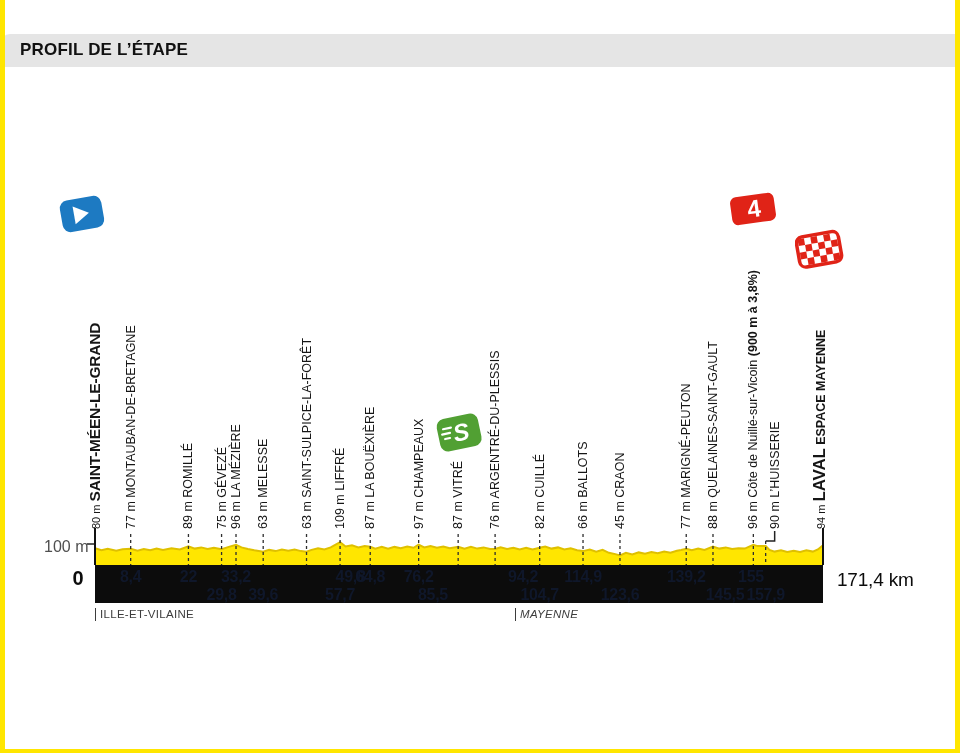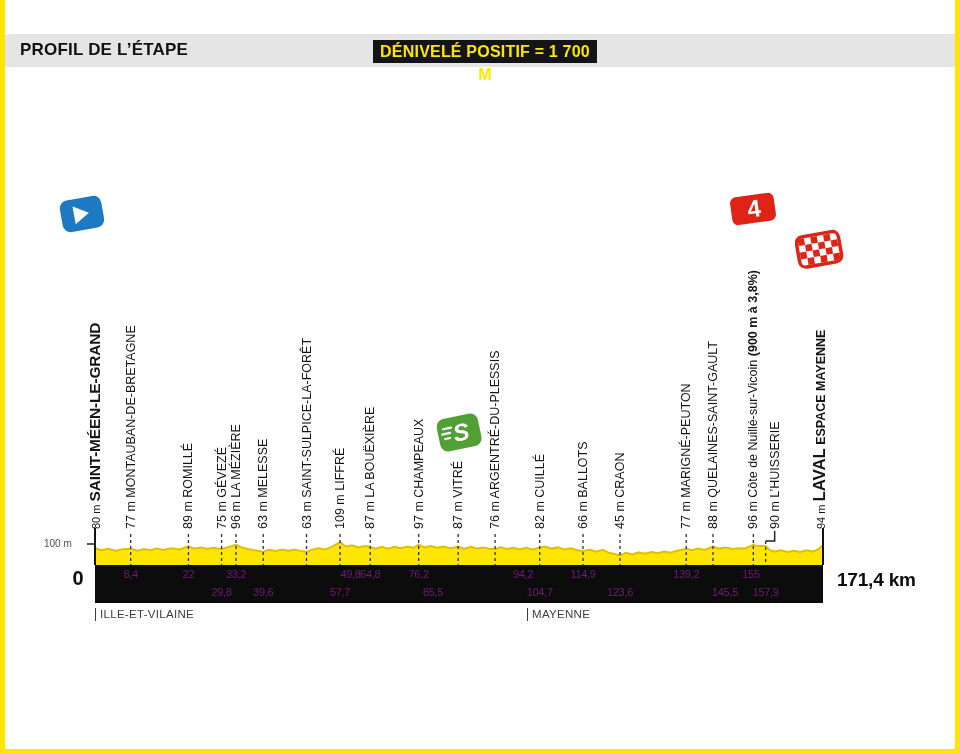--- a/index.html
+++ b/index.html
@@ -15,24 +15,24 @@
   .title{position:absolute;left:20px;top:6px;font-size:17px;font-weight:bold;color:#111;letter-spacing:.2px;}
 
   .banner{position:absolute;left:373px;top:40px;width:224px;height:23px;background:#141414;color:#ffe600;
           font-weight:bold;font-size:16px;text-align:center;line-height:23px;letter-spacing:.2px;}
 
   #chart-svg{position:absolute;left:0;top:0;}
 
   .bar{position:absolute;left:95px;top:565px;width:728px;height:38px;background:#0c0c0c;}
 
   .origin{position:absolute;left:64px;top:567px;width:28px;text-align:center;font-size:20px;font-weight:bold;color:#0c0c0c;}
-  .total{position:absolute;left:837px;top:569px;font-size:19px;font-weight:bold;color:#0c0c0c;letter-spacing:-.2px;}
-  .scale100{position:absolute;left:44px;top:538px;font-size:10px;color:#4f4f4f;}
+  .total{position:absolute;left:837px;top:569px;font-size:19px;font-weight:normal;color:#0c0c0c;letter-spacing:-.2px;}
+  .scale100{position:absolute;left:44px;top:538px;font-size:16px;color:#4f4f4f;}
 
-  .km{position:absolute;transform:translateX(-50%);color:#701a75;font-weight:normal;font-size:11px;letter-spacing:-.3px;white-space:nowrap;}
+  .km{position:absolute;transform:translateX(-50%);color:#0f172a;font-weight:bold;font-size:16px;letter-spacing:-.3px;white-space:nowrap;}
 
   .town{position:absolute;top:529px;transform:rotate(-90deg);transform-origin:0 0;white-space:nowrap;
         height:14px;line-height:14px;font-size:12.5px;color:#161616;}
   .town .elev{font-weight:400;}
   .town .nmb{font-weight:bold;}
   .town.start{height:18px;line-height:18px;}
   .town.start .elev{font-size:11px;}
   .town.start .nm{font-size:15.5px;font-weight:800;letter-spacing:-.2px;}
   .town.finish{height:18px;line-height:18px;}
   .town.finish .elev{font-size:11px;}
@@ -49,21 +49,20 @@
 
 <div class="page">
 
   <div class="top-band">
     <span class="title">PROFIL DE L’ÉTAPE</span>
   </div>
   <div class="border-left"></div>
   <div class="border-right"></div>
   <div class="border-bottom"></div>
 
-  <div class="banner">DÉNIVELÉ POSITIF = 1 700 M</div>
 
   <svg id="chart-svg" width="960" height="753">
       <polygon points="95.0,548.2 101.4,550.3 107.7,548.8 116.2,550.7 122.6,549.3 130.7,548.8 137.5,550.7 143.8,549.0 150.2,550.3 156.6,548.6 163.0,549.9 171.5,548.2 179.9,549.5 188.4,546.3 194.8,548.6 201.2,547.4 207.6,549.0 213.9,547.8 221.6,549.3 228.8,546.9 236.0,544.8 241.5,547.4 247.9,549.0 254.3,550.3 263.2,551.8 269.1,549.9 275.5,551.1 281.9,549.5 288.3,550.7 294.6,549.5 301.0,551.1 306.5,551.8 311.6,549.9 318.0,548.2 324.4,549.5 330.7,547.4 340.1,542.1 345.6,546.5 352.0,545.3 358.3,547.4 364.7,546.1 370.2,546.7 375.3,548.6 381.7,546.9 388.1,548.6 394.4,546.9 400.8,548.2 407.2,546.5 413.6,547.8 418.6,544.6 424.2,547.4 430.5,546.1 436.9,547.8 443.3,546.5 449.7,548.2 458.2,546.7 464.5,548.6 470.9,546.9 477.3,548.6 483.6,547.4 490.0,549.0 495.1,549.0 500.6,547.4 507.0,549.0 513.4,547.8 519.7,549.5 526.1,547.8 532.5,549.5 539.7,547.8 545.2,546.5 551.6,548.6 558.0,547.4 564.3,549.5 570.7,548.2 577.1,550.3 583.0,551.1 589.8,549.5 596.2,551.6 602.6,549.9 608.9,552.8 615.3,554.1 620.0,555.5 625.9,552.8 632.3,554.5 638.7,552.4 645.0,553.7 651.4,552.0 657.8,553.2 664.1,551.6 670.5,552.8 676.9,550.7 681.1,549.9 686.2,548.8 691.8,550.3 698.1,548.6 704.5,549.9 713.0,546.5 719.4,548.6 725.7,547.4 732.1,549.0 738.5,548.2 744.8,548.6 753.3,544.8 757.6,546.1 765.7,546.1 769.5,549.9 774.6,551.6 781.0,550.3 787.3,552.0 793.7,550.7 800.1,552.0 806.4,550.3 812.8,551.6 817.9,549.5 823.0,545.3 823,565 95,565" fill="#ffe600"></polygon>
       <polyline points="95.0,548.2 101.4,550.3 107.7,548.8 116.2,550.7 122.6,549.3 130.7,548.8 137.5,550.7 143.8,549.0 150.2,550.3 156.6,548.6 163.0,549.9 171.5,548.2 179.9,549.5 188.4,546.3 194.8,548.6 201.2,547.4 207.6,549.0 213.9,547.8 221.6,549.3 228.8,546.9 236.0,544.8 241.5,547.4 247.9,549.0 254.3,550.3 263.2,551.8 269.1,549.9 275.5,551.1 281.9,549.5 288.3,550.7 294.6,549.5 301.0,551.1 306.5,551.8 311.6,549.9 318.0,548.2 324.4,549.5 330.7,547.4 340.1,542.1 345.6,546.5 352.0,545.3 358.3,547.4 364.7,546.1 370.2,546.7 375.3,548.6 381.7,546.9 388.1,548.6 394.4,546.9 400.8,548.2 407.2,546.5 413.6,547.8 418.6,544.6 424.2,547.4 430.5,546.1 436.9,547.8 443.3,546.5 449.7,548.2 458.2,546.7 464.5,548.6 470.9,546.9 477.3,548.6 483.6,547.4 490.0,549.0 495.1,549.0 500.6,547.4 507.0,549.0 513.4,547.8 519.7,549.5 526.1,547.8 532.5,549.5 539.7,547.8 545.2,546.5 551.6,548.6 558.0,547.4 564.3,549.5 570.7,548.2 577.1,550.3 583.0,551.1 589.8,549.5 596.2,551.6 602.6,549.9 608.9,552.8 615.3,554.1 620.0,555.5 625.9,552.8 632.3,554.5 638.7,552.4 645.0,553.7 651.4,552.0 657.8,553.2 664.1,551.6 670.5,552.8 676.9,550.7 681.1,549.9 686.2,548.8 691.8,550.3 698.1,548.6 704.5,549.9 713.0,546.5 719.4,548.6 725.7,547.4 732.1,549.0 738.5,548.2 744.8,548.6 753.3,544.8 757.6,546.1 765.7,546.1 769.5,549.9 774.6,551.6 781.0,550.3 787.3,552.0 793.7,550.7 800.1,552.0 806.4,550.3 812.8,551.6 817.9,549.5 823.0,545.3" fill="none" stroke="#dfc000" stroke-width="2"></polyline>
       <line x1="87" y1="544" x2="95" y2="544" stroke="#222" stroke-width="1.5"></line>
       <line x1="95" y1="528" x2="95" y2="565" stroke="#111" stroke-width="2"></line>
       <line x1="130.6779463243874" y1="534" x2="130.6779463243874" y2="565" stroke="#2e2e2e" stroke-width="1.3" stroke-dasharray="3 3"></line>
       <line x1="188.44224037339558" y1="534" x2="188.44224037339558" y2="565" stroke="#2e2e2e" stroke-width="1.3" stroke-dasharray="3 3"></line>
       <line x1="221.57176196032674" y1="534" x2="221.57176196032674" y2="565" stroke="#2e2e2e" stroke-width="1.3" stroke-dasharray="3 3"></line>
       <line x1="236.01283547257876" y1="534" x2="236.01283547257876" y2="565" stroke="#2e2e2e" stroke-width="1.3" stroke-dasharray="3 3"></line>
@@ -127,21 +126,21 @@
       <span class="km" style="left: 263.196px; top: 586px;">39,6</span>
       <span class="km" style="left: 340.074px; top: 586px;">57,7</span>
       <span class="km" style="left: 433px; top: 586px;">85,5</span>
       <span class="km" style="left: 539.7px; top: 586px;">104,7</span>
       <span class="km" style="left: 619.975px; top: 586px;">123,6</span>
       <span class="km" style="left: 712.993px; top: 586px; margin-left: 12px;">145,5</span>
       <span class="km" style="left: 765.66px; top: 586px;">157,9</span>
     </div>
   <div id="dept-layer">
       <div class="dept" style="left: 95px;">ILLE-ET-VILAINE</div>
-      <div class="dept" style="left: 527px;">MAYENNE</div>
+      <div class="dept" style="left: 515px; font-style: italic;">MAYENNE</div>
     </div>
   <div id="icons-layer">
       <div class="icon" style="left: 56px; top: 191px;"><svg id="tpl-start-flag" width="52" height="46" viewBox="0 0 52 46">
     <g transform="rotate(-10 26 23)">
       <rect x="5" y="7" width="42" height="32" rx="8" fill="#1d7ac2"></rect>
       <path d="M18 14 L33 23 L18 32 Z" fill="#ffffff"></path>
     </g>
   </svg></div>
       <div class="icon" style="left: 434.151px; top: 406px;"><svg id="tpl-sprint" width="50" height="52" viewBox="0 0 50 52">
     <g transform="rotate(-12 25 26)">

